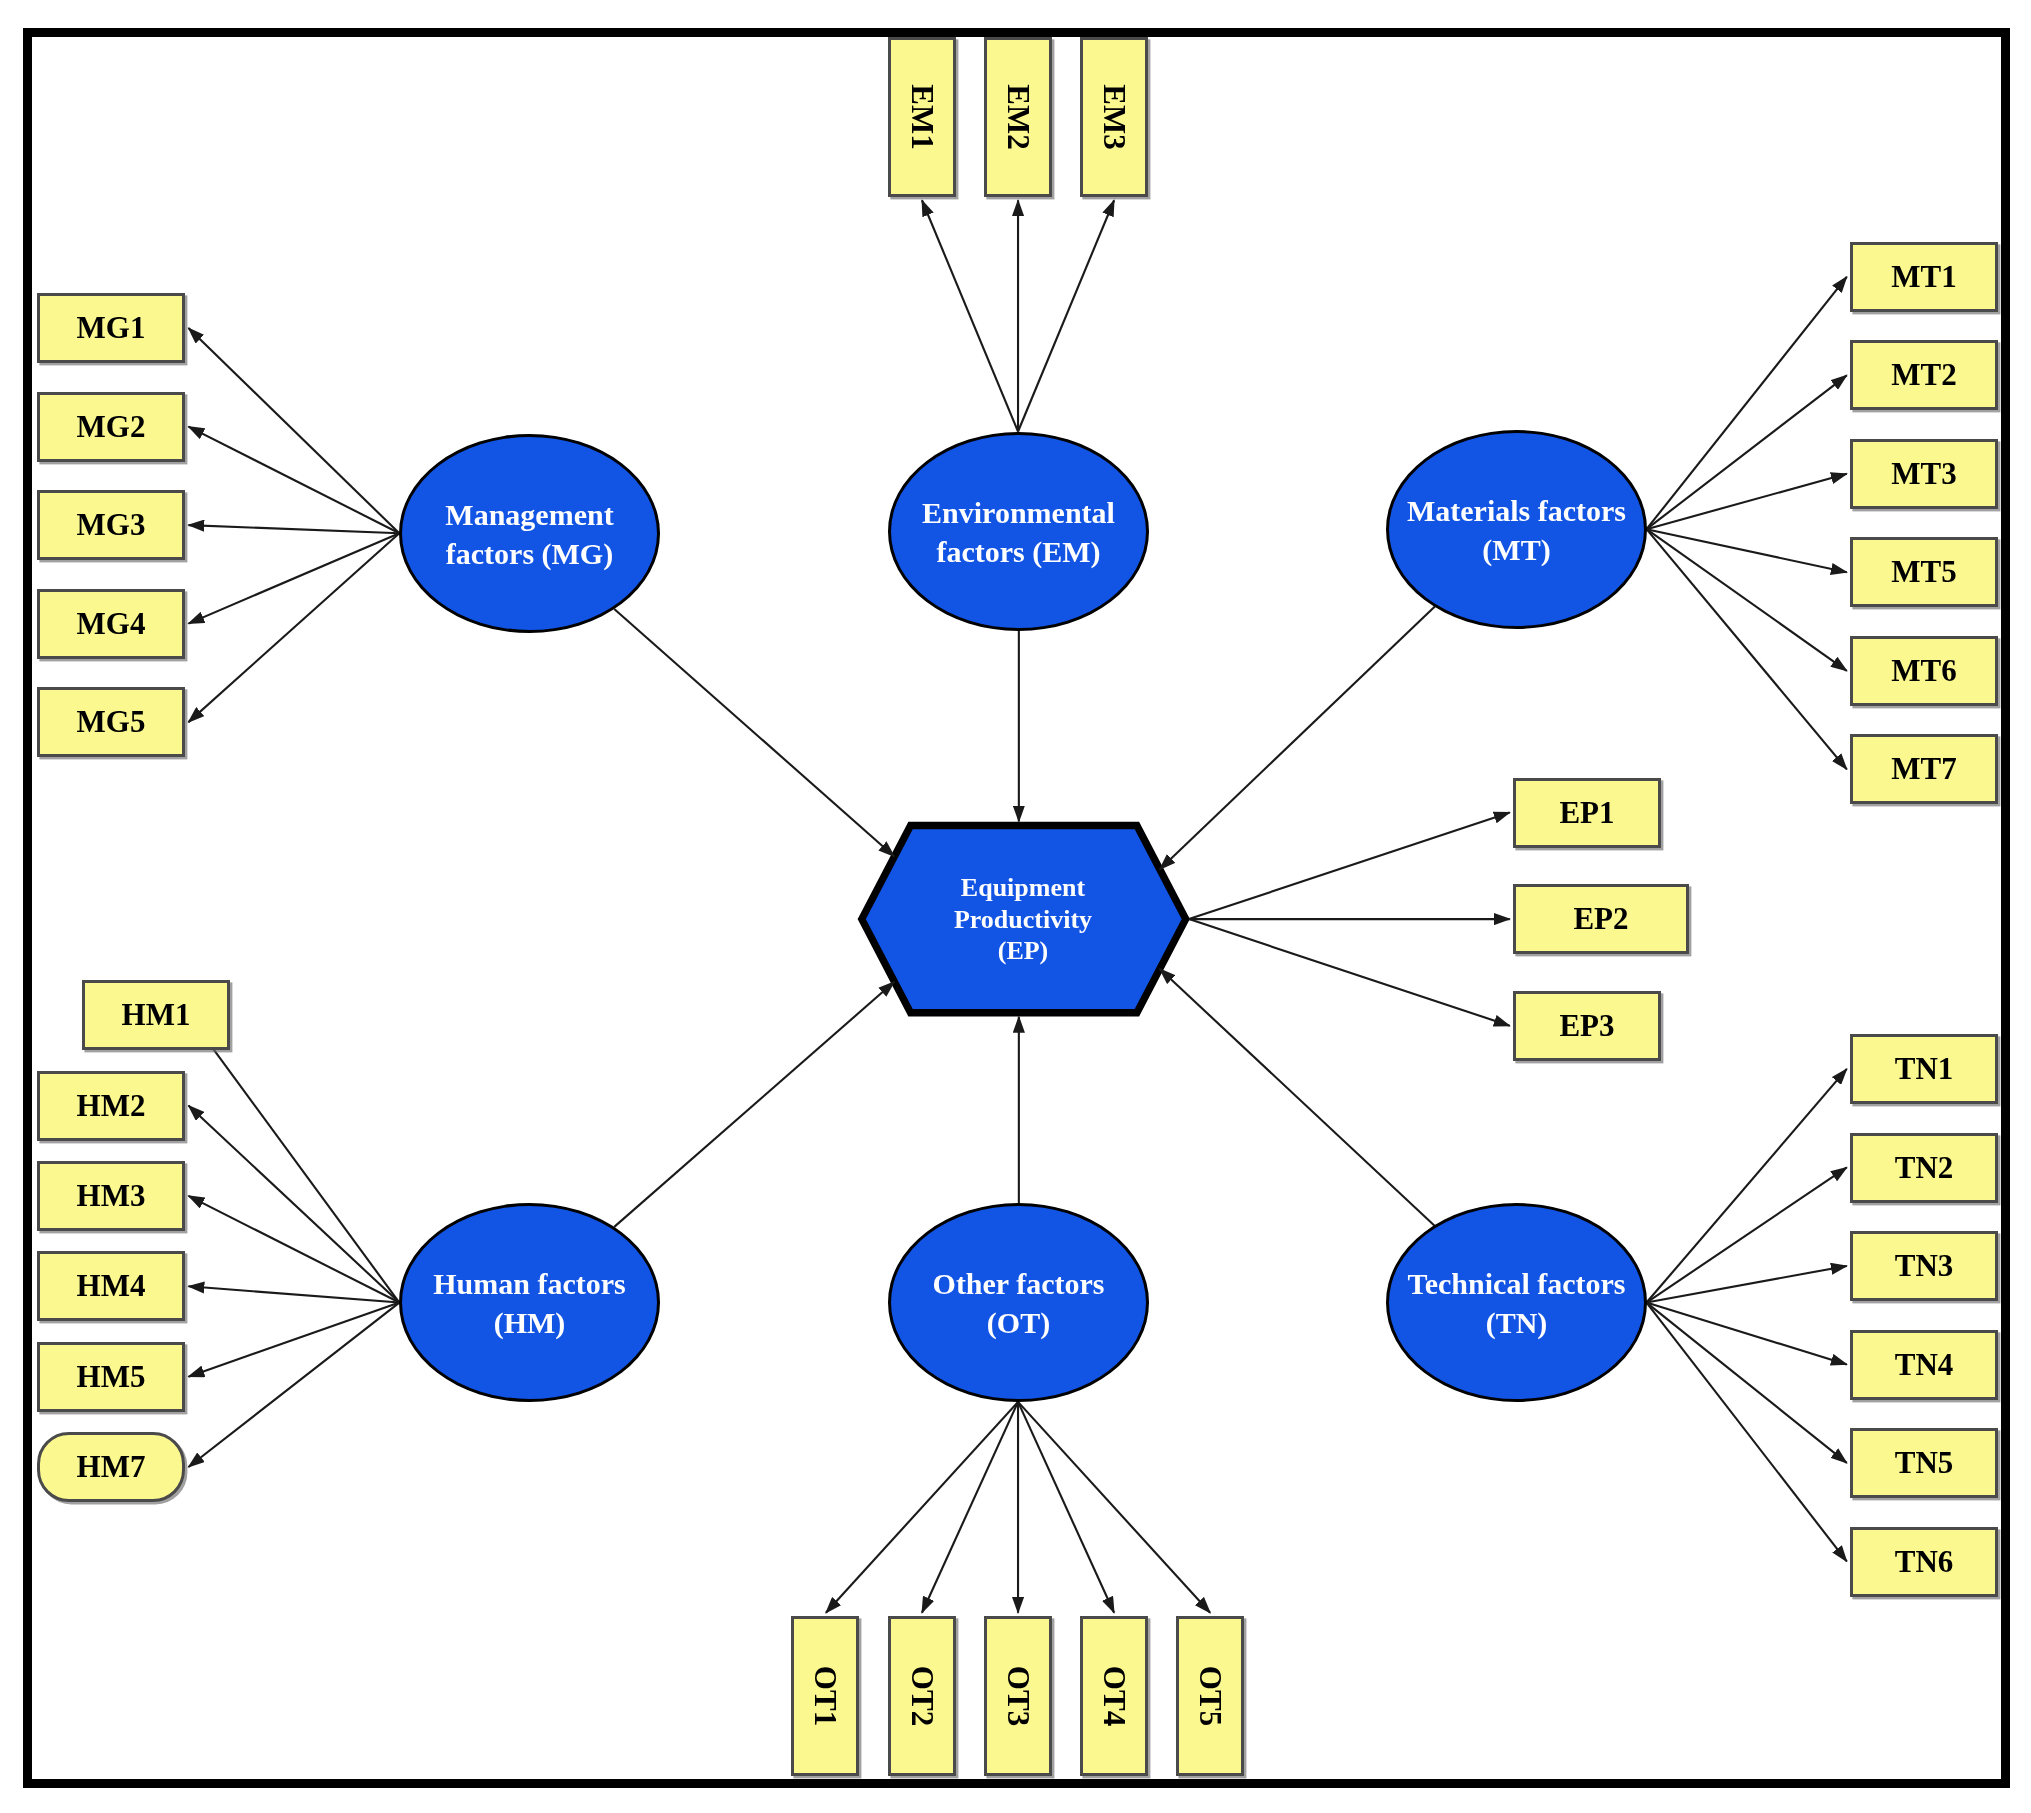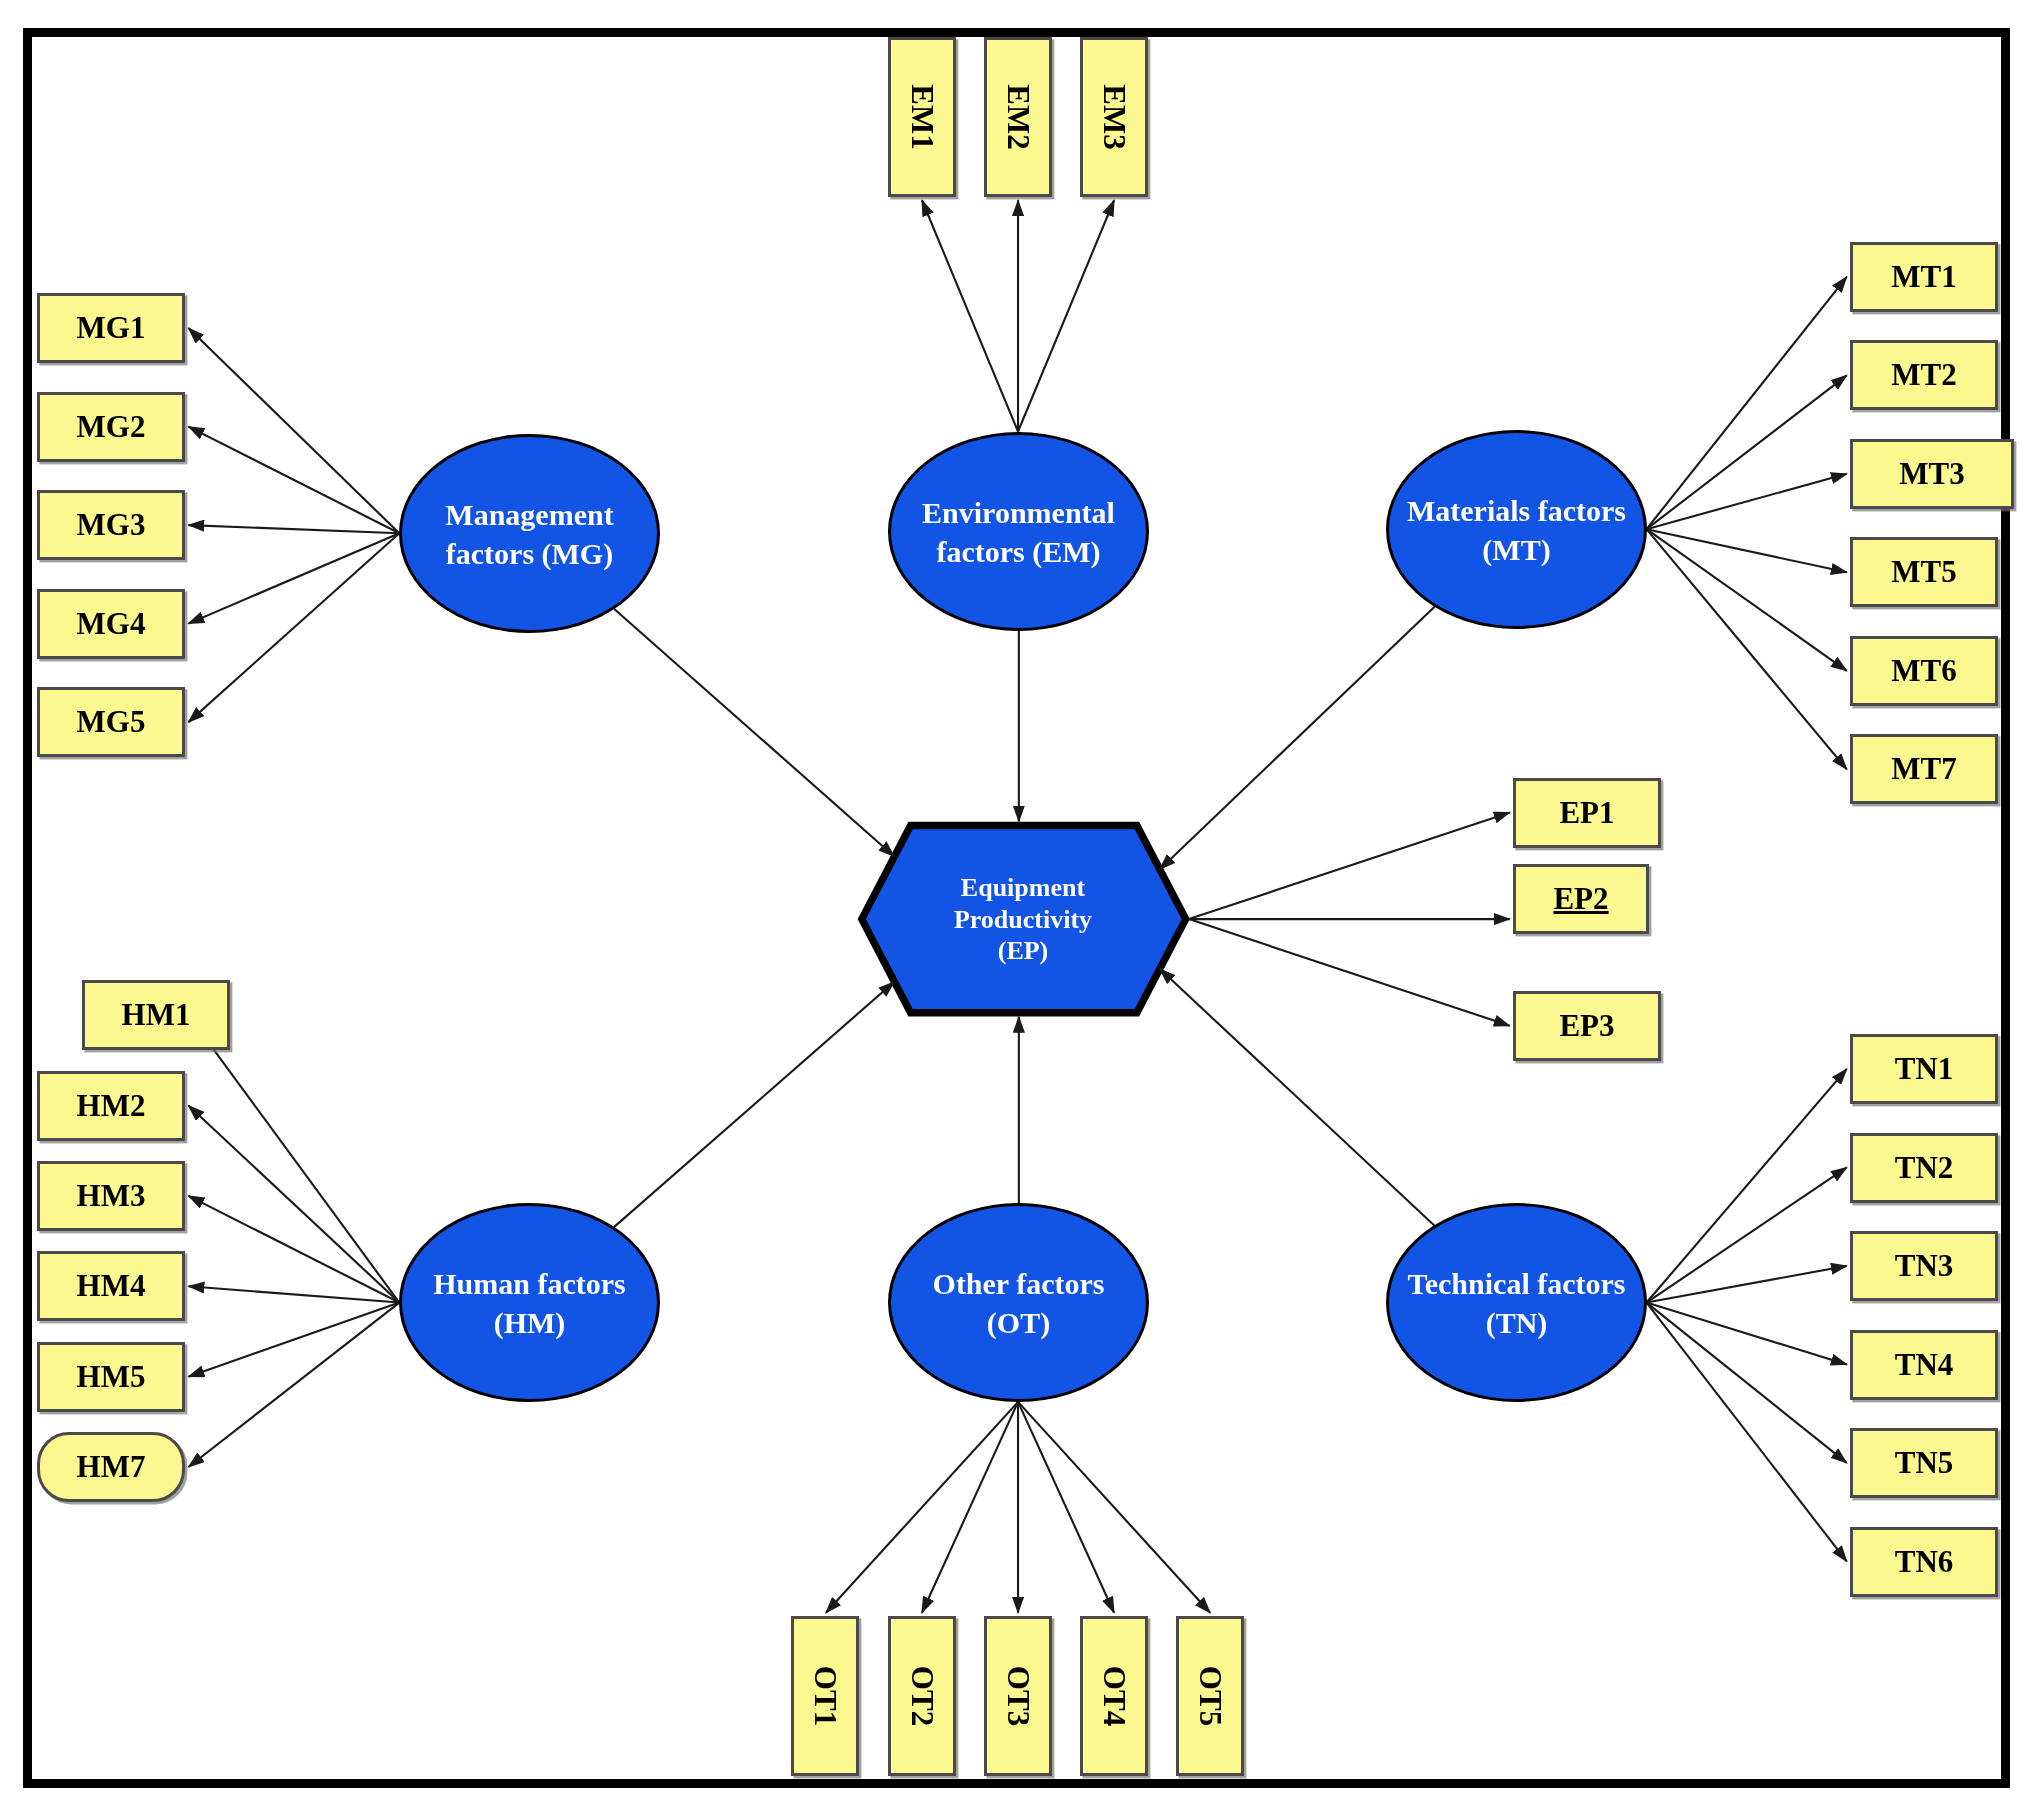--- a/index.html
+++ b/index.html
@@ -134,21 +134,21 @@
       <div class="ellipse" style="left: 1386px; top: 430px; width: 261px; height: 199px;">
         <span class="nline">Materials factors</span>
         <span class="nline">(MT)</span>
       </div>
       <div class="ibox" style="left: 1850px; top: 242px; width: 148px; height: 70px;">
         <span class="ibox-label">MT1</span>
       </div>
       <div class="ibox" style="left: 1850px; top: 340px; width: 148px; height: 70px;">
         <span class="ibox-label">MT2</span>
       </div>
-      <div class="ibox" style="left: 1850px; top: 439px; width: 164px; height: 70px;">
+      <div class="ibox" style="left: 1850px; top: 439px; width: 148px; height: 70px;">
         <span class="ibox-label">MT3</span>
       </div>
       <div class="ibox" style="left: 1850px; top: 537px; width: 148px; height: 70px;">
         <span class="ibox-label">MT5</span>
       </div>
       <div class="ibox" style="left: 1850px; top: 636px; width: 148px; height: 70px;">
         <span class="ibox-label">MT6</span>
       </div>
       <div class="ibox" style="left: 1850px; top: 734px; width: 148px; height: 70px;">
         <span class="ibox-label">MT7</span>
@@ -212,21 +212,21 @@
       </div>
       <div class="ibox" style="left: 1850px; top: 1428px; width: 148px; height: 70px;">
         <span class="ibox-label">TN5</span>
       </div>
       <div class="ibox" style="left: 1850px; top: 1527px; width: 148px; height: 70px;">
         <span class="ibox-label">TN6</span>
       </div>
       <div class="ibox" style="left: 1513px; top: 778px; width: 148px; height: 70px;">
         <span class="ibox-label">EP1</span>
       </div>
-      <div class="ibox" style="left: 1513px; top: 864px; width: 136px; height: 70px; text-decoration: underline;">
+      <div class="ibox" style="left: 1513px; top: 884px; width: 176px; height: 70px;">
         <span class="ibox-label">EP2</span>
       </div>
       <div class="ibox" style="left: 1513px; top: 991px; width: 148px; height: 70px;">
         <span class="ibox-label">EP3</span>
       </div>
     </div>
 
 </div>
 
 

